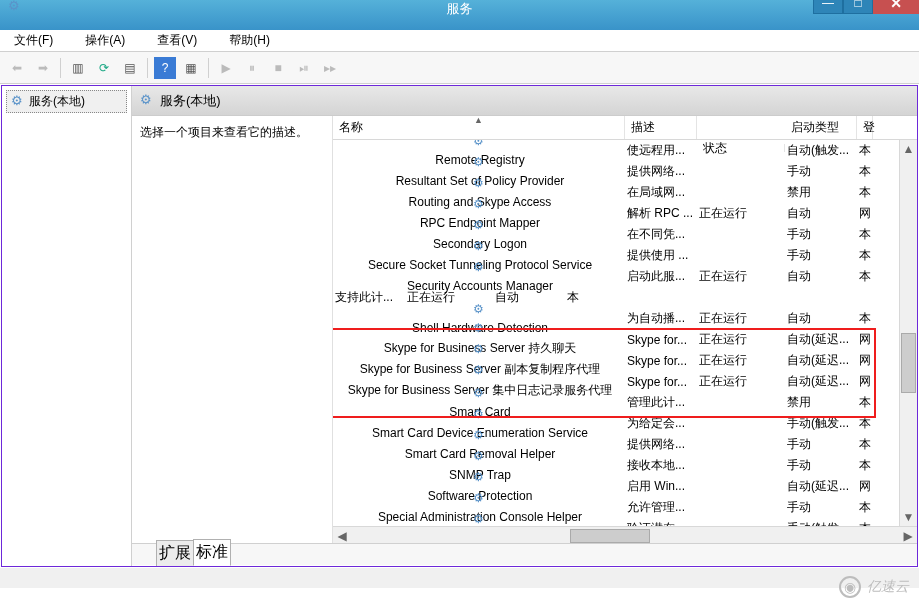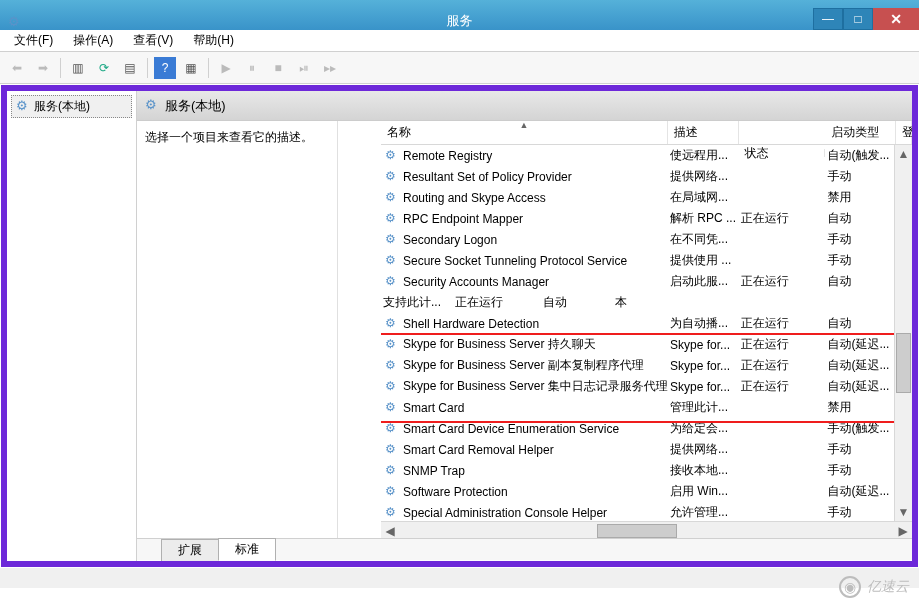--- a/index.html
+++ b/index.html
@@ -1,61 +1,61 @@
 <!DOCTYPE html>
 <html><head>
 <meta charset="utf-8">
 <style>
 * { box-sizing: border-box; margin: 0; padding: 0; }
 body { font-family: "Microsoft YaHei", SimSun, Arial, sans-serif; font-size: 12px; background: #fff; overflow: hidden; width: 919px; height: 606px; position: relative; }
-.titlebar { height: 30px; background: linear-gradient(#55b1d9,#3993c9); display: flex; align-items: flex-end; justify-content: space-between; color: #fff; position: relative; }
+.titlebar { height: 30px; background: linear-gradient(#55b1d9,#3993c9); display: flex; align-items: flex-start; justify-content: space-between; color: #fff; position: relative; }
 .titlebar .icon-area { width: 30px; display: flex; align-items: center; justify-content: center; }
 .titlebar .title-text { position: absolute; left: 50%; transform: translateX(-50%); font-size: 13px; font-weight: normal; color: #fff; }
 .titlebar .buttons { display: flex; }
 .titlebar .btn { width: 30px; height: 22px; display: flex; align-items: center; justify-content: center; font-family: Arial; margin-top:-8px;}
 .titlebar .btn.close { background: #c75050; color: #fff; width: 46px; font-size:14px; font-weight:bold;}
 .titlebar .btn.min, .titlebar .btn.max { background:#2e85b8; color:#fff; border:1px solid #1e6fa0;}
-.menubar { height: 22px; background: #fff; border-bottom: 1px solid #d0d0d0; display: flex; align-items: center; padding-left: 8px; gap:8px;}
+.menubar { height: 22px; background: #fff; border-bottom: 1px solid #d0d0d0; display: flex; align-items: center; padding-left: 8px; gap:20px;}
 .menubar .menu-item { padding: 2px 6px; font-size:12px;}
 .toolbar { height: 32px; background: #f7f7f7; border-bottom: 1px solid #d0d0d0; display: flex; align-items: center; padding: 0 6px; gap: 4px; }
 .toolbar .tb-btn { width: 22px; height: 22px; display: flex; align-items: center; justify-content: center; border:1px solid transparent; color:#555;}
 .toolbar .tb-btn.disabled { color: #bbb; }
 .toolbar .sep { width: 1px; height: 20px; background: #d0d0d0; margin: 0 2px; }
-.main { display: flex; height: 482px; border: 6px solid #6d28d9; margin: 1px;}
+.main { display: flex; height: 482px; border: 1px solid #6d28d9; margin: 1px;}
 .tree-pane { width: 130px; border-right: 1px solid #d0d0d0; padding: 4px; background:#fff;}
 .tree-item { display: flex; align-items: center; gap: 4px; padding: 2px 4px; border:1px dotted transparent;}
 .tree-item.sel { background: #f0f0f0; border:1px dotted #888;}
 .gear-icon { width:14px; height:14px; display:inline-block; position:relative;}
 .gear-icon::before{content:"⚙";color:#5a93c9; font-size:13px; position:absolute; top:-2px; left:0;}
 .detail-pane { flex: 1; display: flex; flex-direction: column; overflow:hidden;}
 .detail-header { height: 30px; background: linear-gradient(#e8e8e8,#d4d4d4); display: flex; align-items: center; padding: 0 8px; gap: 6px; border-bottom:1px solid #ccc;}
 .detail-body { flex:1; display: flex; overflow:hidden;}
 .left-desc { width: 200px; padding: 8px; font-size:12px; }
-.list-area { flex:1; display:flex; flex-direction:column; border-left:1px solid #e0e0e0; overflow:hidden; position:relative;padding-left:43px;}
+.list-area { flex:1; display:flex; flex-direction:column; border-left:1px solid #e0e0e0; overflow:hidden; position:relative;}
 .col-headers { height: 24px; display:flex; background:#fff; border-bottom:1px solid #d8d8d8; }
 .col-headers .ch { border-right:1px solid #e4e4e4; padding:4px 6px; font-size:12px; display:flex; align-items:center; position:relative;}
 .col-name{width:292px;} .col-desc{width:72px;} .col-stat{width:88px;margin-top:28px;} .col-start{width:72px;} .col-log{width:16px;}
 .rows { flex:1; overflow:hidden; position:relative;}
 .row { height:21px; display:flex; align-items:center; font-size:12px; }
 .row .cell { white-space:nowrap; overflow:hidden; text-overflow:clip; padding:0 2px;}
-.row .c-name{width:292px; display:flex; align-items:center; gap:4px; padding-left:4px;}
+.row .c-name{width:292px; display:flex; align-items:center; gap:4px; padding-left:4px;flex-direction:column;}
 .row .c-desc{width:72px;} .row .c-stat{width:88px;} .row .c-start{width:72px;} .row .c-log{width:16px;}
 .svc-icon{width:14px;height:14px; display:inline-block; flex-shrink:0; position:relative;}
 .svc-icon::before{content:"⚙"; color:#5a93c9; font-size:12px; position:absolute; top:-1px; left:0;}
 .highlight-box{position:absolute; border:2px solid #ef1d1d; pointer-events:none; left:-2px; width:545px; top:188px; height:90px;}
 .hscroll{height:18px; background:#f0f0f0; border-top:1px solid #d8d8d8; display:flex; align-items:center;}
 .hscroll .arr{width:18px;height:16px;display:flex;align-items:center;justify-content:center;color:#666;}
 .hscroll .track{flex:1; position:relative; height:16px;}
 .hscroll .thumb{position:absolute; left:40%; width:80px; height:14px; top:1px; background:#cdcdcd; border:1px solid #aaa;}
 .vscroll{position:absolute; right:0; top:24px; bottom:18px; width:18px; background:#f0f0f0; border-left:1px solid #d8d8d8;}
 .vscroll .arr{height:18px; display:flex; align-items:center; justify-content:center; color:#666;}
 .vscroll .track{position:absolute; top:18px; bottom:18px; left:0; right:0;}
 .vscroll .thumb{position:absolute; top:50%; left:1px; right:1px; height:60px; background:#cdcdcd; border:1px solid #aaa;}
 .bottom-tabs{height:22px; display:flex; align-items:flex-end; padding-left:24px; border-top:1px solid #d0d0d0; background:#f7f7f7; position:relative; top:-1px;}
-.bottom-tabs .tab{padding:2px 16px; border:1px solid #b0b0b0; border-bottom:1px solid #fff; background:#fff; margin-right:-1px; font-size:12px; position:relative; top:1px;}
+.bottom-tabs .tab{padding:2px 2px; border:1px solid #b0b0b0; border-bottom:1px solid #fff; background:#fff; margin-right:-1px; font-size:16px; position:relative; top:1px;}
 .bottom-tabs .tab.inactive{background:#ececec; border-bottom:1px solid #b0b0b0; top:2px;}
 .statusbar{height:20px; background:#f0f0f0;}
 .watermark{position:absolute; right:10px; bottom:8px; color:#bdbdbd; font-size:14px; display:flex; align-items:center; gap:6px; font-style:italic;}
 .watermark .wm-icon{width:22px;height:22px; border:2px solid #bdbdbd; border-radius:50%; display:flex; align-items:center; justify-content:center; font-style:normal;}
 .sort-arrow{position:absolute; left:50%; top:-1px; transform:translateX(-50%); font-size:9px; color:#666;}
 </style>
 </head>
 <body>
 
 <div class="titlebar">

